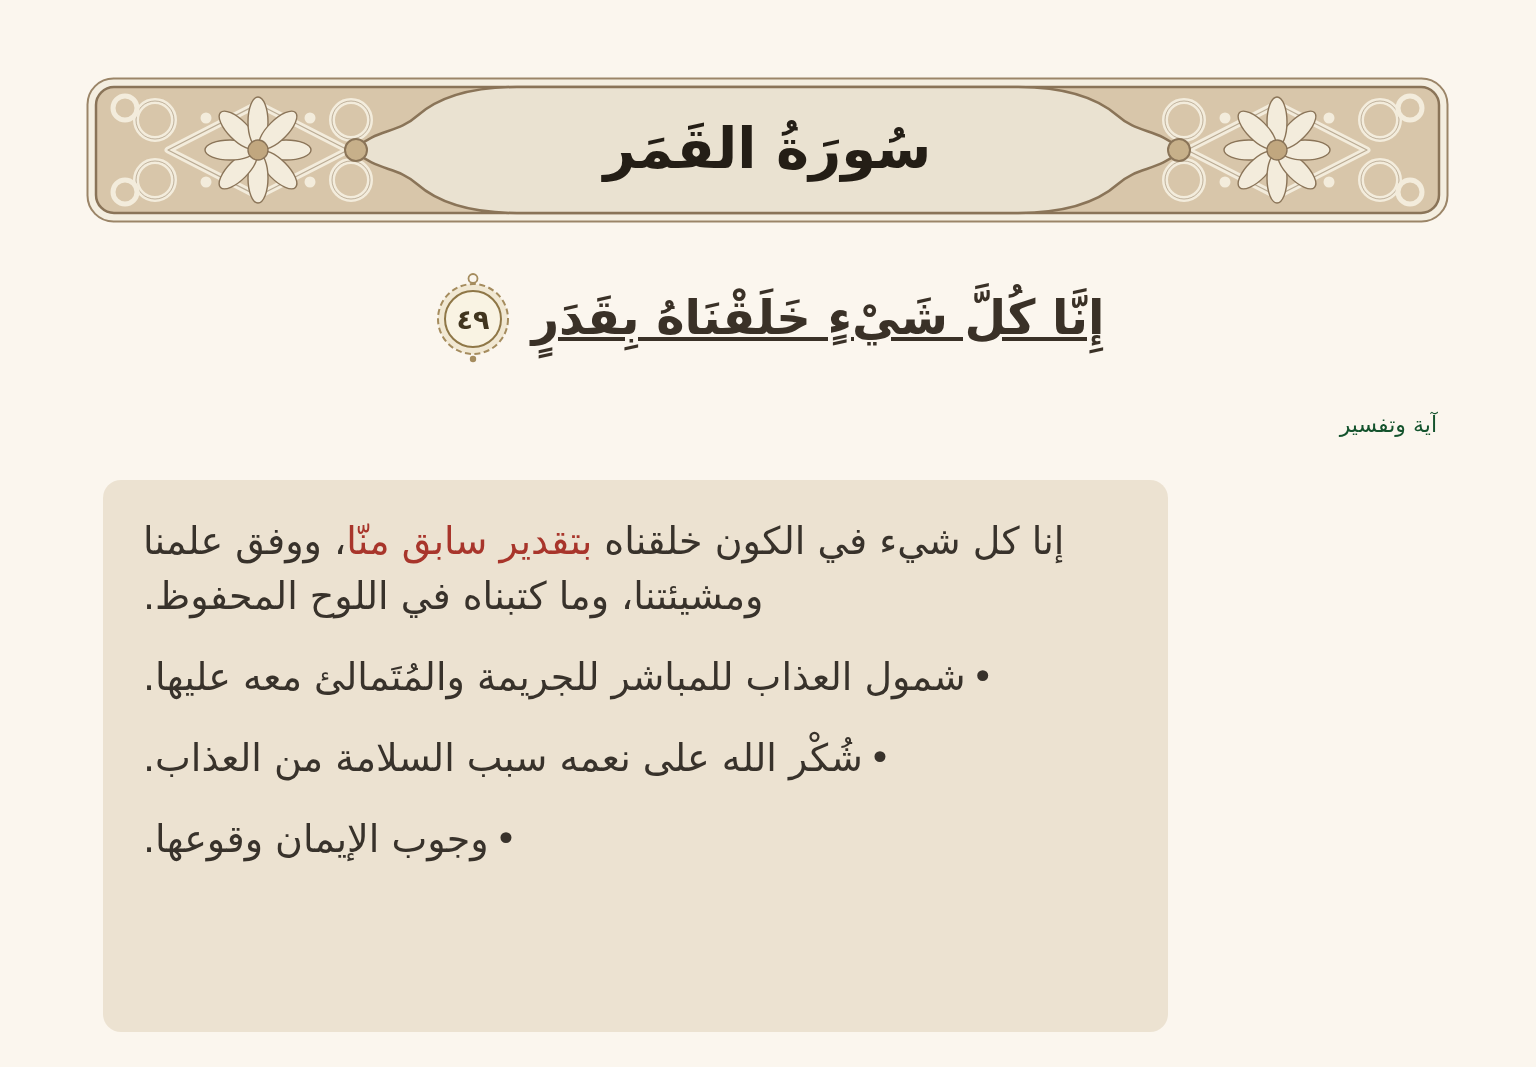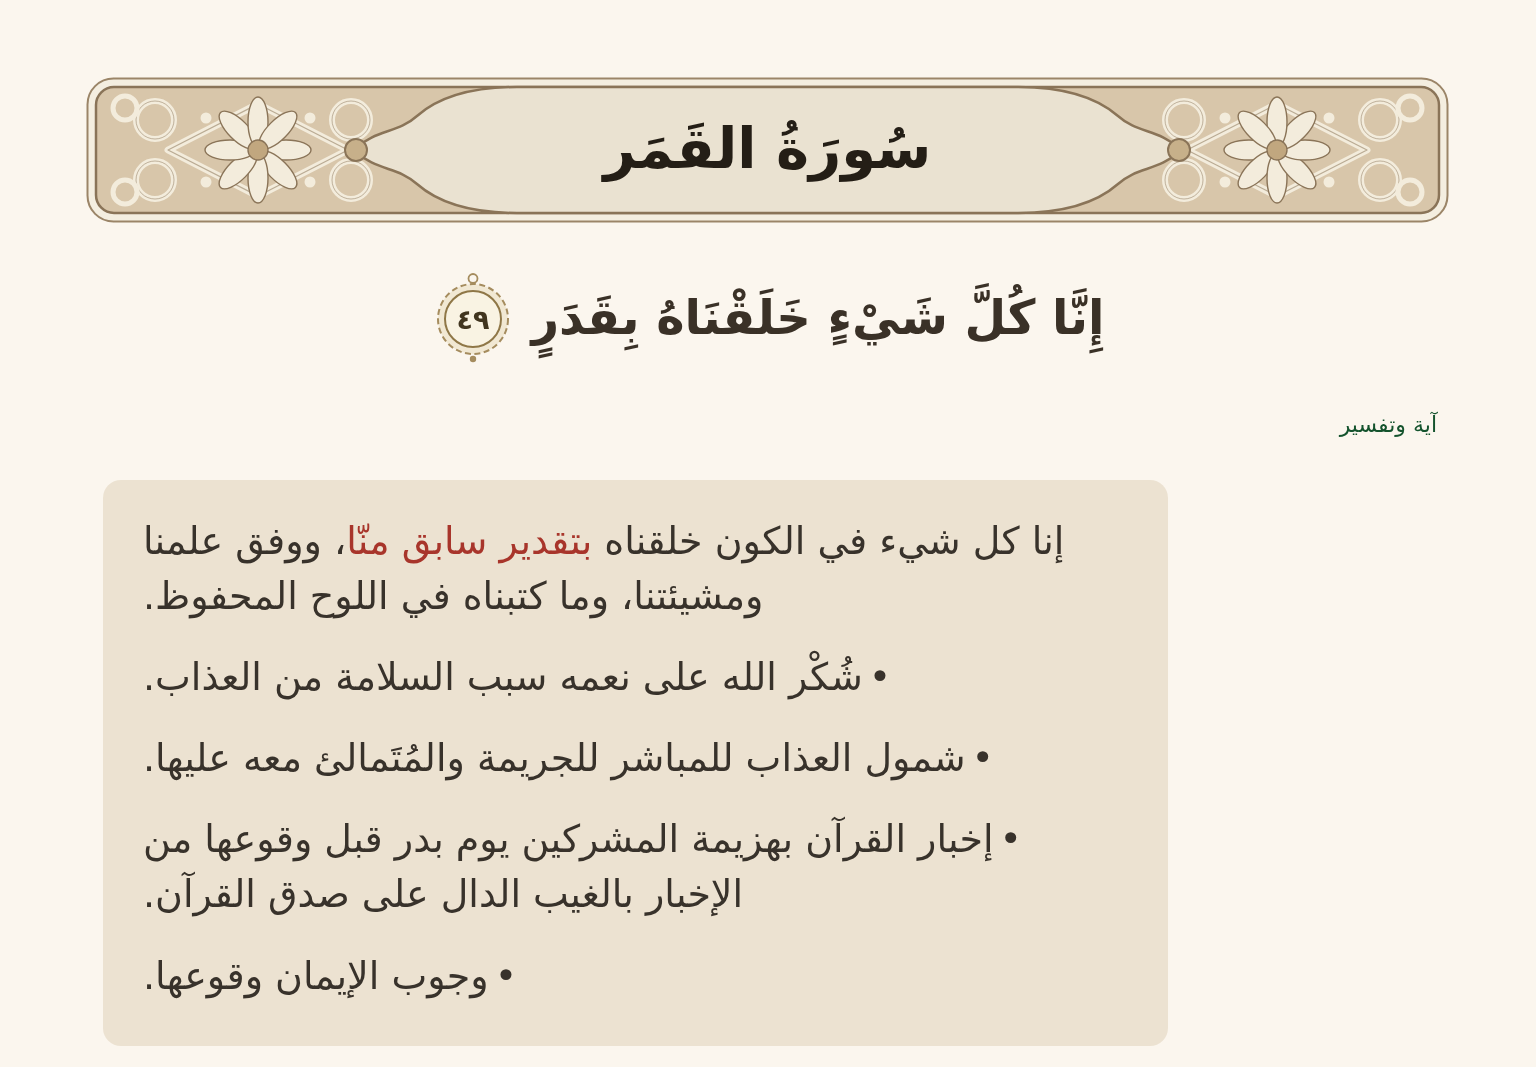--- a/index.html
+++ b/index.html
@@ -36,20 +36,21 @@
     display: flex; align-items: center; justify-content: center;
     direction: rtl;
     gap: 16px;
     min-height: 130px;
   }
   .verse-text {
     font-size: 48px;
     color: #3a3127;
     font-weight: bold;
     white-space: nowrap;
+    text-decoration: underline;
   }
   .verse-medallion { width: 84px; height: 94px; flex: 0 0 auto; }
   .verse-medallion text {
     font-family: "DejaVu Sans", sans-serif;
     font-weight: bold;
   }
 
   
   .section-label {
     position: absolute;
@@ -161,20 +162,19 @@
     <circle cx="42" cy="89" r="3.2" fill="#a58c5e"></circle>
     <text x="42" y="59" text-anchor="middle" font-size="27" fill="#41351f">٤٩</text>
   </svg>
 </div>
 
 <div class="section-label">آية وتفسير</div>
 
 <div class="tafsir-box">
   <p class="tafsir-intro"><span>إنا كل شيء في الكون خلقناه </span><span class="tafsir-highlight">بتقدير سابق منّا</span><span>، ووفق علمنا ومشيئتنا، وما كتبناه في اللوح المحفوظ.</span></p>
 
+  <p class="bullet-item"><span class="bullet-marker">•</span><span>شمول العذاب للمباشر للجريمة والمُتَمالئ معه عليها.</span></p>
+
   <p class="bullet-item"><span class="bullet-marker">•</span><span>شُكْر الله على نعمه سبب السلامة من العذاب.</span></p>
 
-  <p class="bullet-item"><span class="bullet-marker">•</span><span>شمول العذاب للمباشر للجريمة والمُتَمالئ معه عليها.</span></p>
-
-  <p class="bullet-item"><span class="bullet-marker">•</span><span>إخبار القرآن بهزيمة المشركين يوم بدر قبل وقوعها من الإخبار بالغيب الدال على صدق القرآن.</span></p>
 
   <p class="bullet-item"><span class="bullet-marker">•</span><span>وجوب الإيمان وقوعها.</span></p>
 </div>
 
 </body></html>

